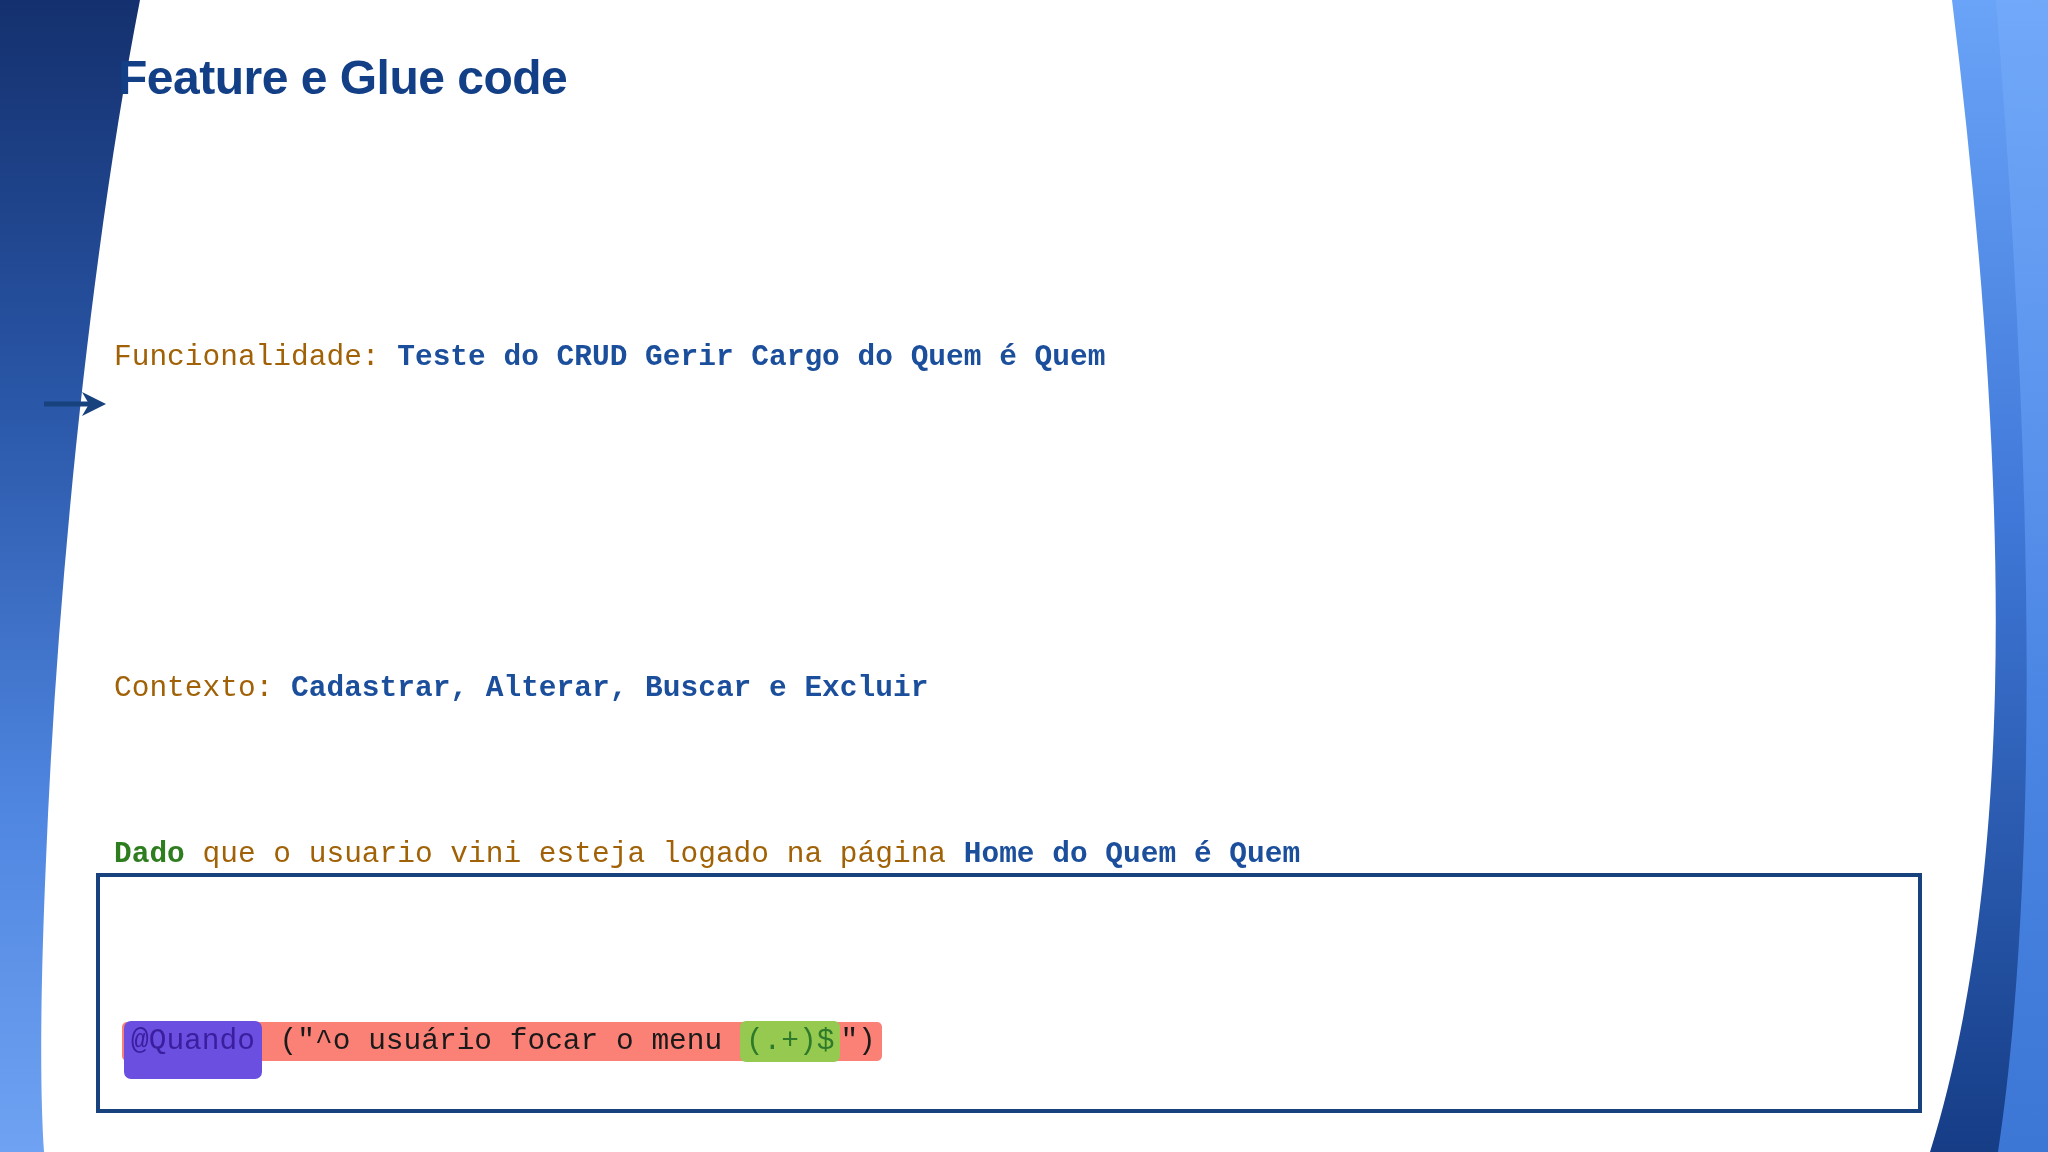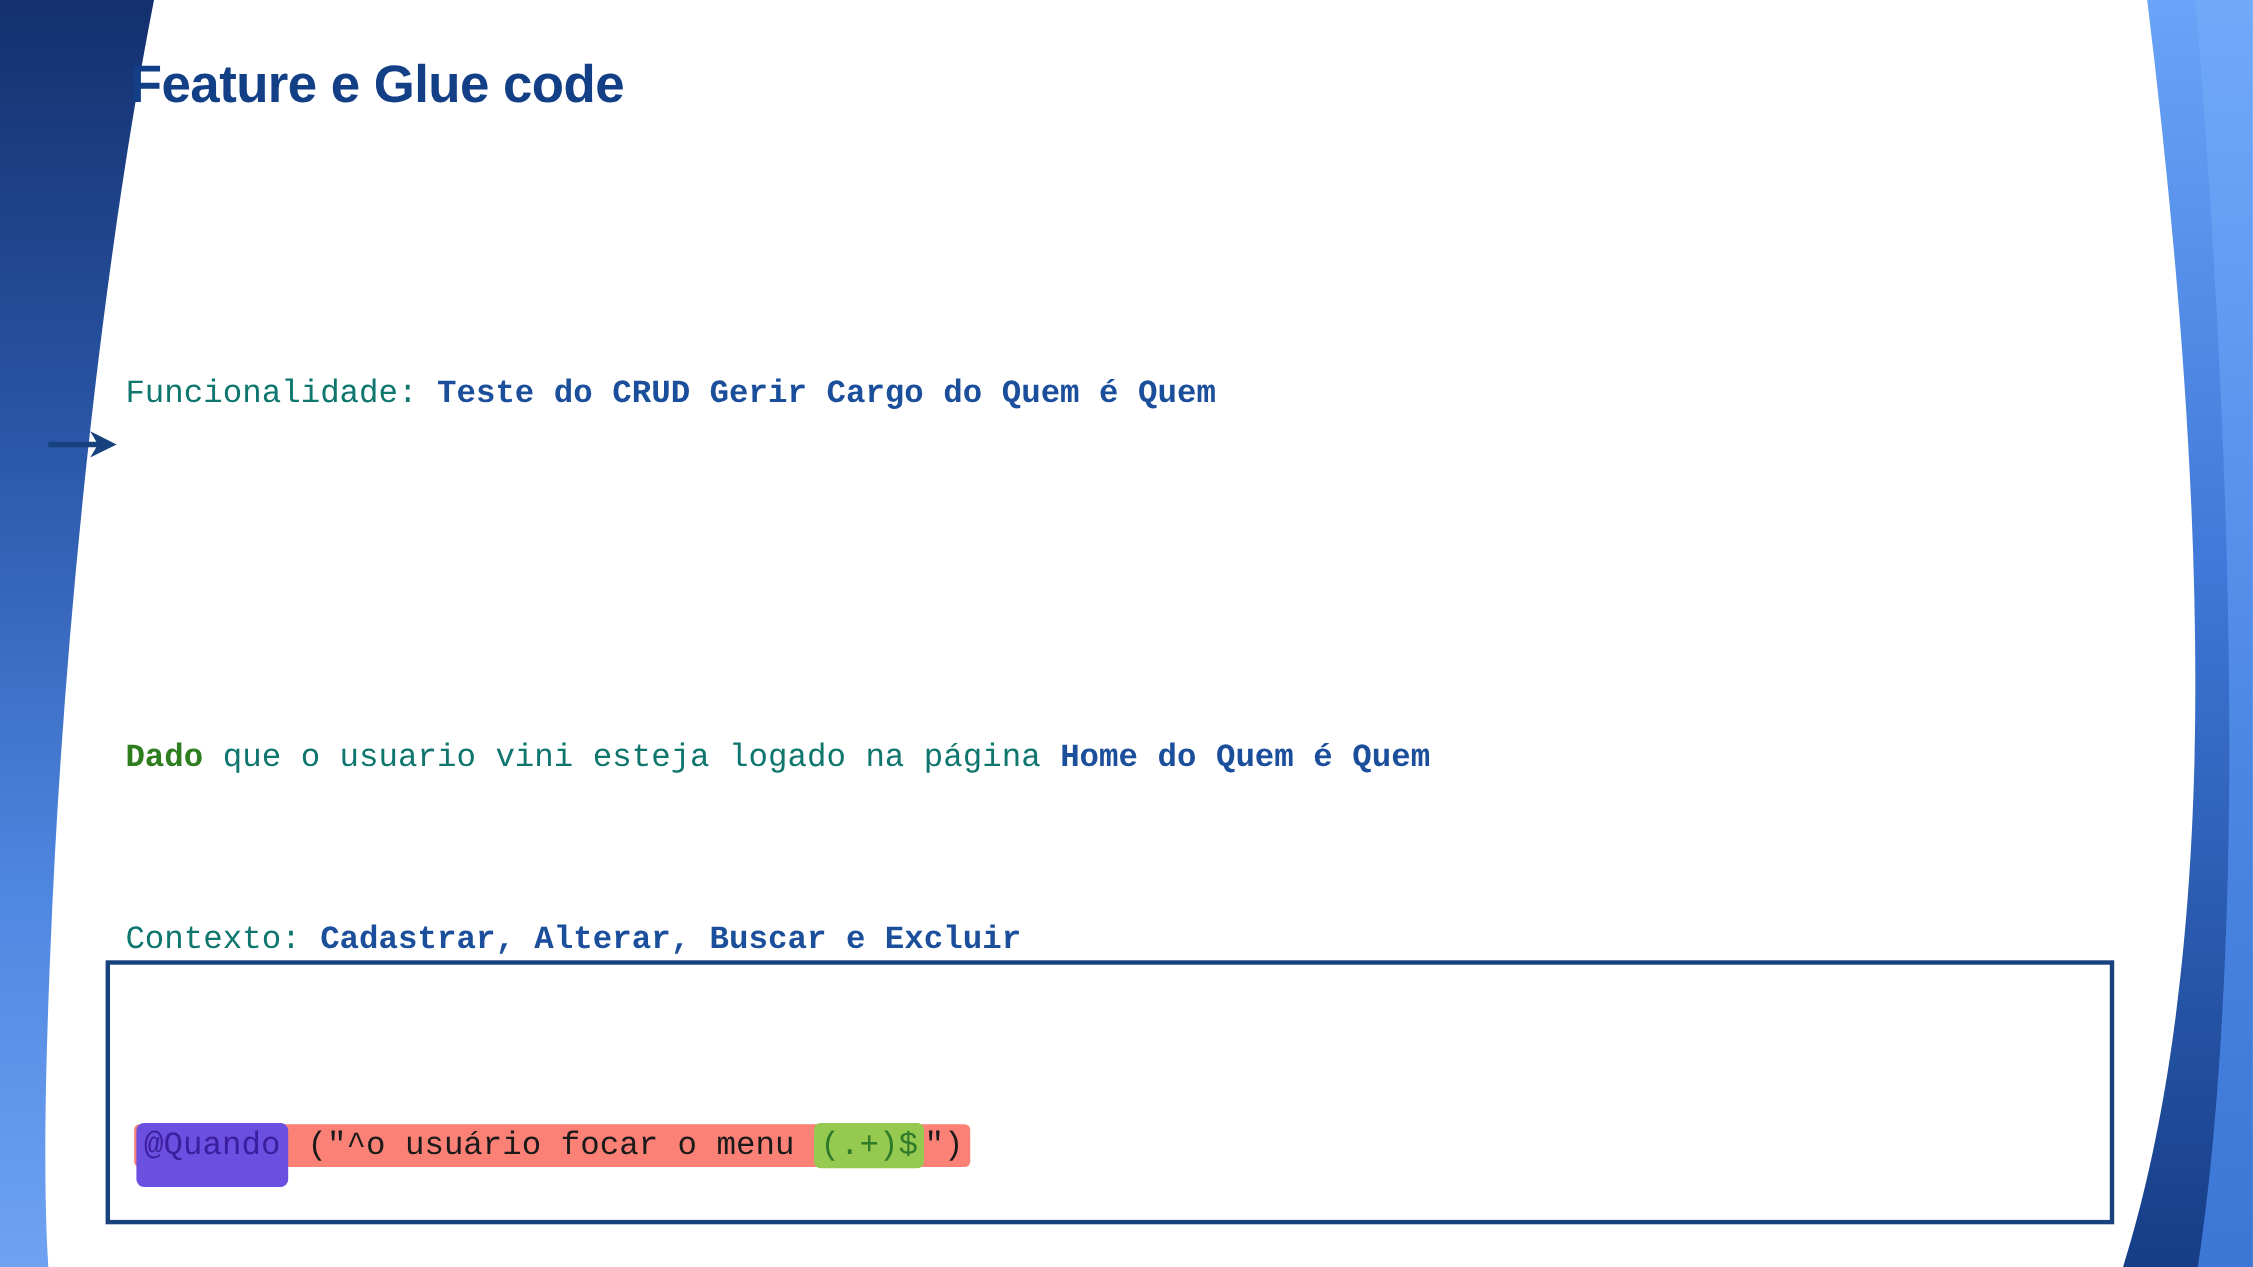--- a/index.html
+++ b/index.html
@@ -27,21 +27,21 @@
     position:absolute;left:114px;top:213px;
     font-size:29.5px;line-height:41.4px;
     color:#1a1a1a;white-space:pre;
   }
   .body-block .ln{height:41.4px;white-space:pre;}
   .body-block .ln.blank{height:41.4px;}
 
   
   .kw{color:#2e7d1e;font-weight:bold;}          
   .bl{color:#1b4f9c;font-weight:bold;}          
-  .plain{color:#0f766e;}
+  .plain{color:#a16207;}
   .hl-red{background:#fb8177;border-radius:5px;padding:2px 6px 3px 2px;}
   .hl-purple{background:#6a4fe0;color:#3b1e9e;font-weight:normal;border-radius:7px;padding:3px 7px 21px 7px;}
   .hl-green{background:#95c94f;color:#2f7a2a;border-radius:6px;padding:3px 6px 4px 6px;}
 
   
   .arrow{position:absolute;left:42px;top:387px;width:66px;height:34px;}
 
   
   .codebox{
     position:absolute;left:96px;top:873px;width:1826px;height:240px;
@@ -91,23 +91,23 @@
     <path d="M2,17 L50,17" stroke="#17427e" stroke-width="5" fill="none"></path>
     <path d="M40,5 L64,17 L40,29 L47,17 Z" fill="#17427e"></path>
   </svg>
 
   <div class="body-block">
 
     <div class="ln"><span class="plain">Funcionalidade: </span><span class="bl">Teste do CRUD Gerir Cargo do Quem é Quem</span></div>
 
     <div class="ln blank"></div>
 
+    <div class="ln"><span class="plain">Contexto: </span><span class="bl">Cadastrar, Alterar, Buscar e Excluir</span></div>
+
     <div class="ln"><span class="kw">Dado</span><span class="plain"> que o usuario vini esteja logado na página </span><span class="bl">Home do Quem é Quem</span></div>
-
-    <div class="ln"><span class="plain">Contexto: </span><span class="bl">Cadastrar, Alterar, Buscar e Excluir</span></div>
 
     <div class="ln"><span class="hl-red"><span class="hl-purple">Quando</span><span> o usuário focar o menu </span><span class="hl-green">Cadastro</span></span></div>
 
     
 
     
 
     
 
     

